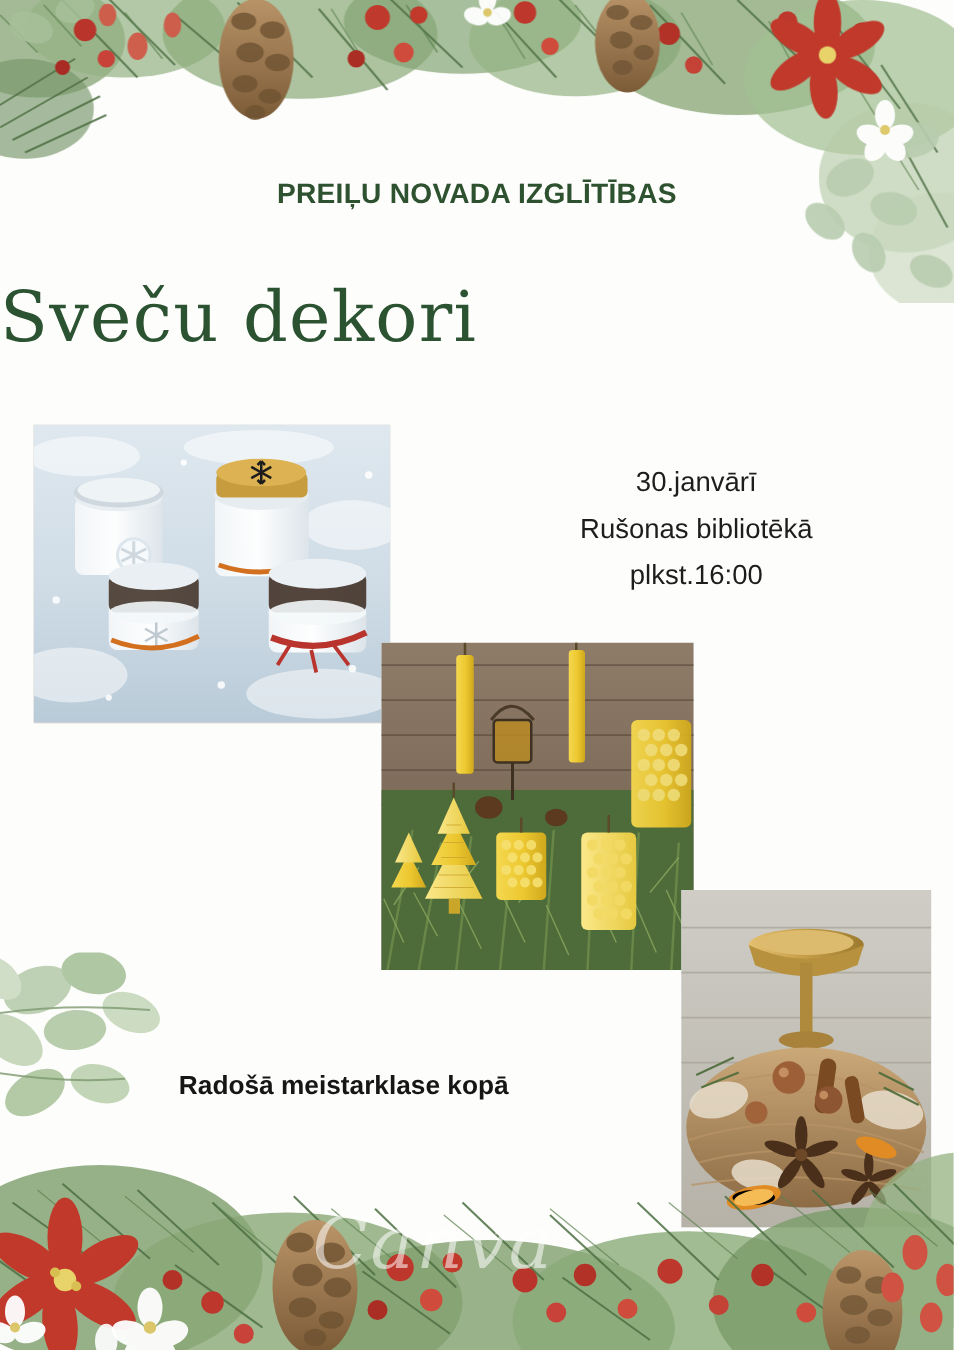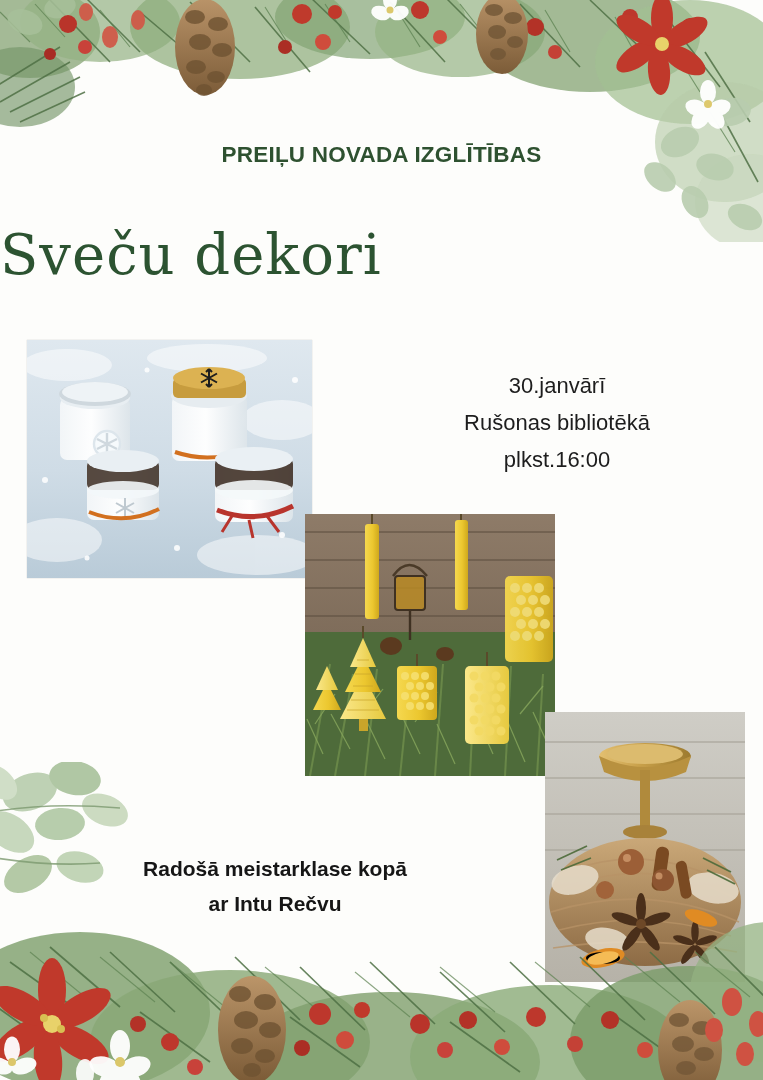--- a/index.html
+++ b/index.html
@@ -652,21 +652,20 @@
             <path d="M16 158 L46 146"></path>
           <path d="M186 160 L158 146"></path>
             <path d="M190 172 L162 158"></path>
         </g>
       </g>
     </svg>
   </div>
 
   <div class="footer-text">
     <span>Radošā meistarklase kopā</span>
-    <span>ar Intu Rečvu</span>
   </div>
 
   <div class="deco deco-bottom">
     <svg viewBox="0 0 790 330" xmlns="http://www.w3.org/2000/svg">
       <defs>
         <linearGradient id="cone2" x1="0" y1="0" x2="0" y2="1">
           <stop offset="0%" stop-color="#bb9569"></stop>
           <stop offset="100%" stop-color="#7a5a36"></stop>
         </linearGradient>
       </defs>
@@ -804,14 +803,15 @@
       </g>
 
       <g transform="translate(95,325)" fill="#ffffff" opacity="0.9">
         <ellipse cx="0" cy="-14" rx="9" ry="14"></ellipse>
         <ellipse cx="13" cy="4" rx="9" ry="14" transform="rotate(72 13 4)"></ellipse>
         <ellipse cx="-13" cy="4" rx="9" ry="14" transform="rotate(-72 -13 4)"></ellipse>
       </g>
     </svg>
   </div>
 
+  <div class="watermark">Canva</div>
 
 </div>
 
 </body></html>

